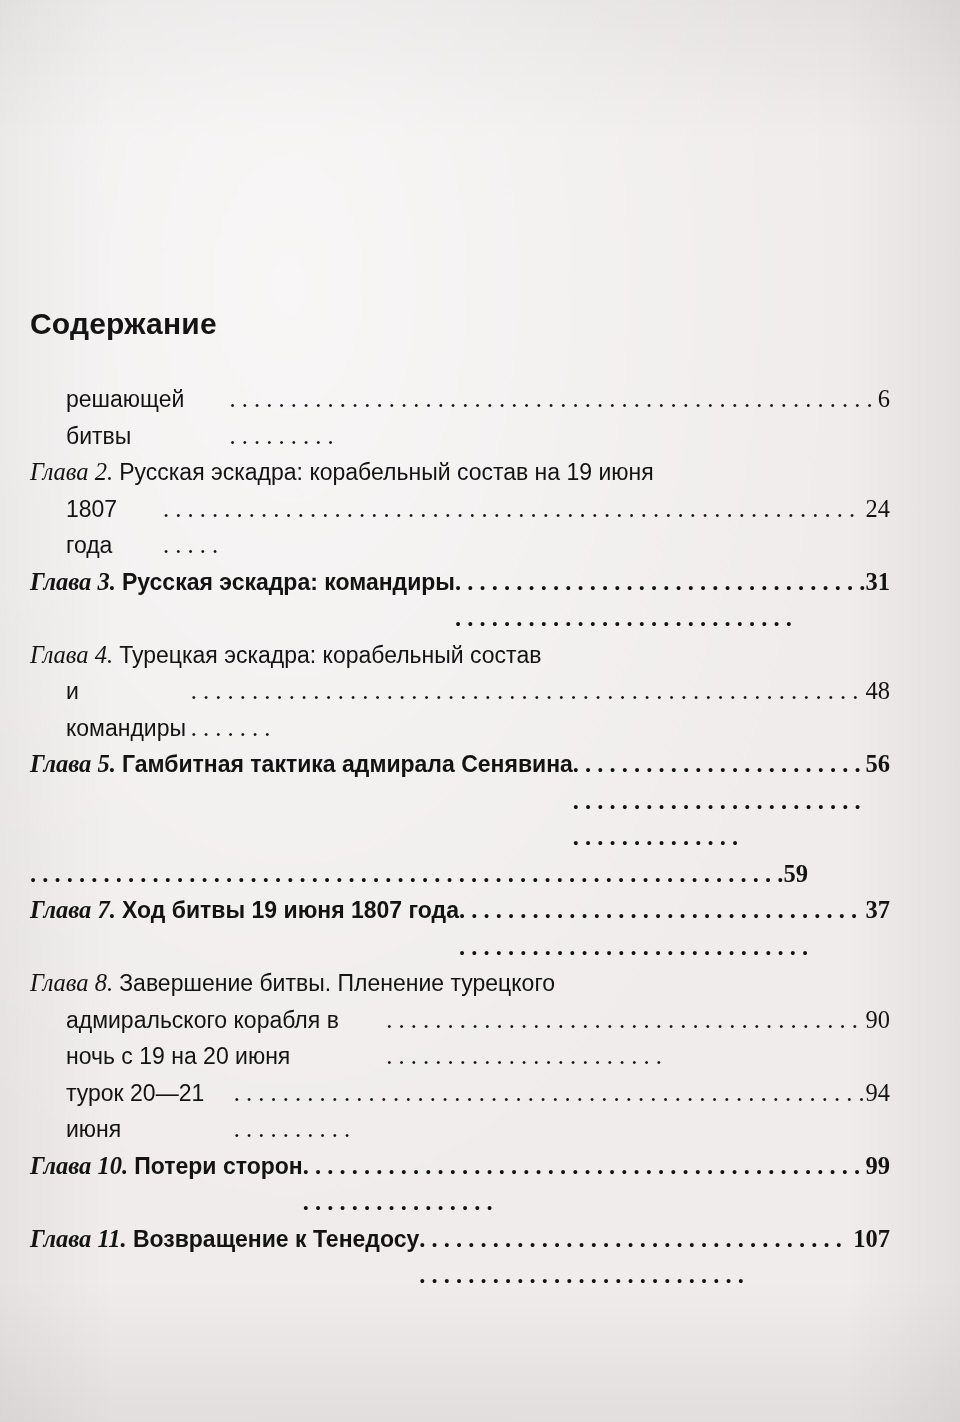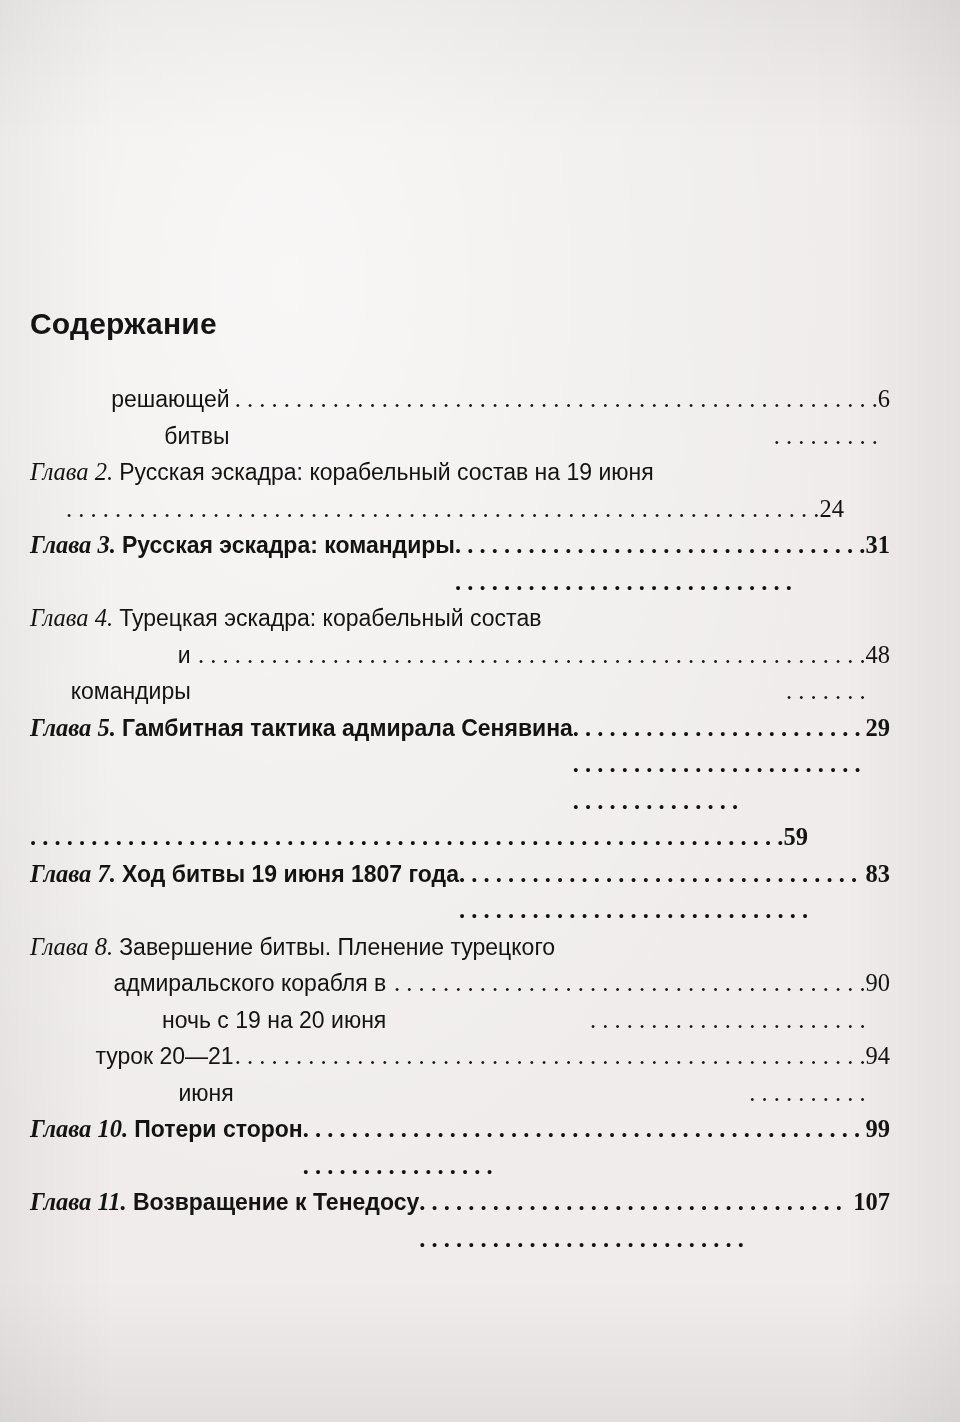--- a/index.html
+++ b/index.html
@@ -68,21 +68,20 @@
     font-family: "Liberation Sans", sans-serif;
     font-size: 23px;
   }
   .wrap-first {
     display: block;
   }
   .wrap-second {
     display: flex;
     align-items: baseline;
     padding-left: 36px;
-    text-align: right;
   }
   .single {
     display: flex;
     align-items: baseline;
     font-weight: bold;
   }
   .nowrap { white-space: nowrap; }
 </style>
 </head>
 <body>
@@ -103,20 +102,21 @@
           <span class="page-num">6</span>
         </div>
       </li>
 
       <li class="entry">
         <div class="wrap-first">
           <span class="label">Глава 2.</span>
           <span class="text">Русская эскадра: корабельный состав на 19 июня</span>
         </div>
         <div class="wrap-second">
+          <span class="text title-part">1807 года</span>
           <span class="leader">. . . . . . . . . . . . . . . . . . . . . . . . . . . . . . . . . . . . . . . . . . . . . . . . . . . . . . . . . . . . . .</span>
           <span class="page-num">24</span>
         </div>
       </li>
 
       <li class="entry single">
         <span class="nowrap">
           <span class="label">Глава 3.</span>
           <span class="text">Русская эскадра: командиры</span>
         </span>
@@ -135,35 +135,35 @@
           <span class="page-num">48</span>
         </div>
       </li>
 
       <li class="entry single">
         <span class="nowrap">
           <span class="label">Глава 5.</span>
           <span class="text">Гамбитная тактика адмирала Сенявина</span>
         </span>
         <span class="leader">. . . . . . . . . . . . . . . . . . . . . . . . . . . . . . . . . . . . . . . . . . . . . . . . . . . . . . . . . . . . . .</span>
-        <span class="page-num">29</span>
+        <span class="page-num">56</span>
       </li>
 
       <li class="entry single">
         <span class="leader">. . . . . . . . . . . . . . . . . . . . . . . . . . . . . . . . . . . . . . . . . . . . . . . . . . . . . . . . . . . . . .</span>
         <span class="page-num">59</span>
       </li>
 
       <li class="entry single">
         <span class="nowrap">
           <span class="label">Глава 7.</span>
           <span class="text">Ход битвы 19 июня 1807 года</span>
         </span>
         <span class="leader">. . . . . . . . . . . . . . . . . . . . . . . . . . . . . . . . . . . . . . . . . . . . . . . . . . . . . . . . . . . . . .</span>
-        <span class="page-num">83</span>
+        <span class="page-num">37</span>
       </li>
 
       <li class="entry">
         <div class="wrap-first">
           <span class="label">Глава 8.</span>
           <span class="text">Завершение битвы. Пленение турецкого</span>
         </div>
         <div class="wrap-second">
           <span class="text title-part">адмиральского корабля в ночь с 19 на 20 июня</span>
           <span class="leader">. . . . . . . . . . . . . . . . . . . . . . . . . . . . . . . . . . . . . . . . . . . . . . . . . . . . . . . . . . . . . .</span>

